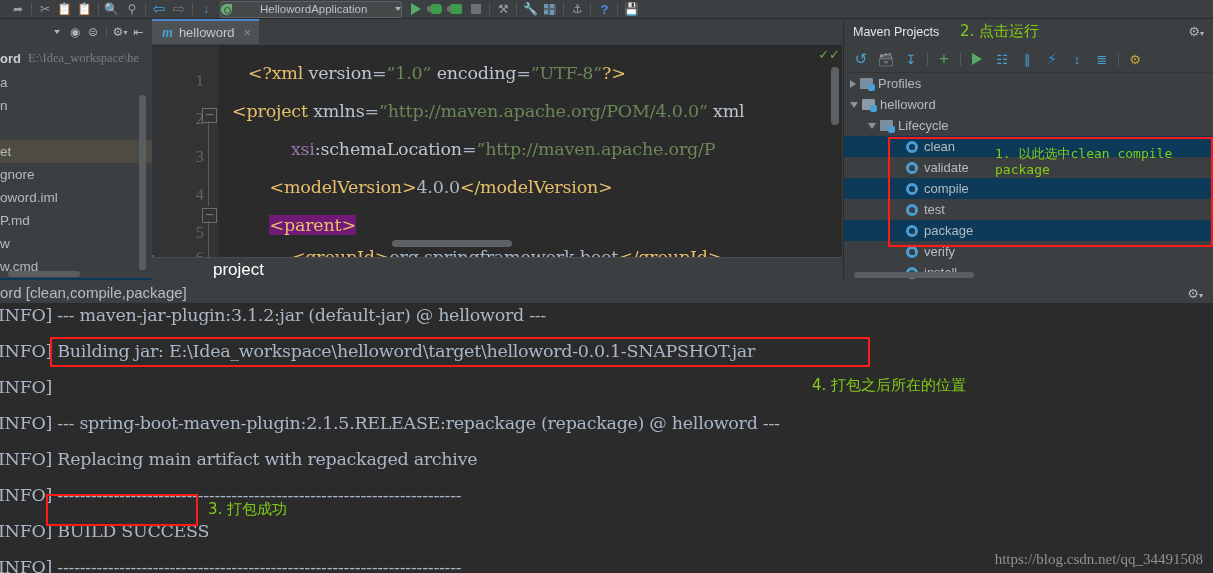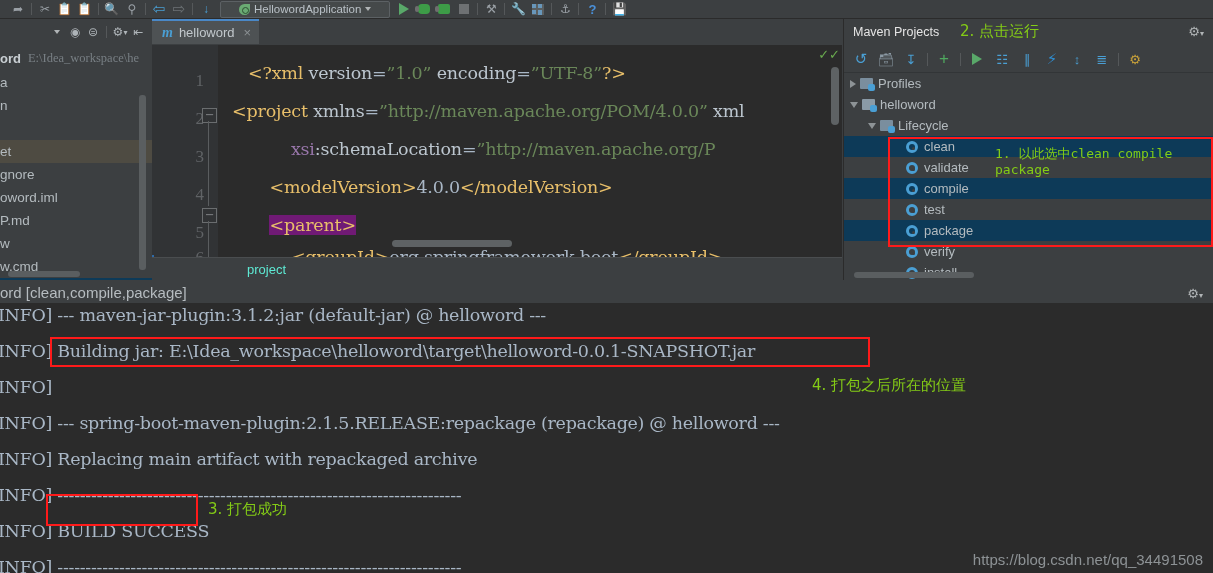--- a/index.html
+++ b/index.html
@@ -11,21 +11,21 @@
   }
   .abs{position:absolute;}
 
   
   #toolbar1{left:0;top:0;width:1213px;height:18px;background:#3c3f41;
             border-bottom:1px solid #2b2b2b;display:flex;align-items:center;}
   .tb-ico{width:20px;height:16px;display:flex;align-items:center;justify-content:center;
           font-size:12px;color:#9aa0a6;cursor:default;}
   .tb-sep{width:1px;height:12px;background:#55585a;margin:0 3px;}
   .runcfg{height:15px;border:1px solid #5c6164;border-radius:2px;display:flex;
-          align-items:center;padding:0 18px;margin:0 4px;background:#45494a;}
+          align-items:center;padding:0 0;margin:0 4px;background:#45494a;gap:24px;}
   .runcfg .lbl{font-size:11.5px;color:#b9c0c6;margin:0 4px;}
   .leafico{width:11px;height:11px;border-radius:50% 0 50% 50%;background:#6aab73;
            display:inline-block;position:relative;}
   .leafico:after{content:"";position:absolute;left:3px;top:3px;width:5px;height:5px;
                  border:1.5px solid #2d4f32;border-radius:50%;}
   .play{width:0;height:0;border-left:10px solid #59a869;border-top:6px solid transparent;
         border-bottom:6px solid transparent;}
   .bug{width:12px;height:10px;background:#3d9c47;border-radius:4px;position:relative;}
   .bug:after{content:"";position:absolute;left:-3px;top:2px;width:4px;height:6px;
              background:#6e6e6e;border-radius:2px;}
@@ -80,21 +80,21 @@
   .cl{position:absolute;white-space:pre;font-family:"DejaVu Serif","Liberation Serif",serif;
       font-size:17.5px;letter-spacing:-0.2px;}
   .tg{color:#e8bf6a;} .at{color:#bcc6cf;} .st{color:#6a8759;} .vl{color:#a9b7c6;}
   .pk{color:#9876aa;} .pl{color:#a9b7c6;}
   .hl{background:#701a75;}
   #ed-vscroll{position:absolute;right:3px;top:22px;width:8px;height:58px;background:#5e6264;border-radius:4px;}
   #ed-check{position:absolute;right:2px;top:2px;color:#6aab4f;font-size:13px;font-weight:bold;}
   #ed-hscroll{position:absolute;left:240px;bottom:10px;width:120px;height:7px;background:#5e6264;border-radius:4px;}
   #breadcrumb{position:absolute;left:152px;top:257px;width:690px;height:23px;background:#3c3f41;
               display:flex;align-items:center;border-top:1px solid #4a4d4f;}
-  #breadcrumb .bc{margin-left:95px;font-size:13px;color:#5eead4;}
+  #breadcrumb .bc{margin-left:61px;font-size:17px;color:#ffffff;}
   #ed-leftstripe{position:absolute;left:152px;top:255px;width:2px;height:26px;background:#2f6aa8;}
 
   
   #maven{left:843px;top:19px;width:370px;height:261px;background:#3c3f41;
          border-left:1px solid #2b2b2b;}
   #mv-title{position:absolute;left:0;top:0;width:370px;height:26px;display:flex;align-items:center;}
   #mv-title .t{margin-left:9px;font-size:12.5px;color:#e5e5e5;text-align:center;}
   #mv-gear{position:absolute;right:10px;top:5px;color:#b0b4b6;font-size:13px;}
   #mv-toolbar{position:absolute;left:0;top:27px;width:370px;height:26px;display:flex;
               align-items:center;padding-left:6px;gap:3px;border-bottom:1px solid #323537;}
@@ -116,21 +116,21 @@
 
   
   #runhdr{left:0;top:281px;width:1213px;height:22px;background:#3c3f41;
           display:flex;align-items:center;border-bottom:1px solid #2b2b2b;}
   #runhdr .rt{font-size:15px;color:#b6bcc0;margin-left:0;}
   #run-gear{position:absolute;right:10px;top:286px;color:#b0b4b6;font-size:13px;}
   #console{left:0;top:303px;width:1213px;height:270px;background:#2b2b2b;overflow:hidden;}
   .co{position:absolute;left:0;white-space:pre;color:#a9b7c6;font-size:17.5px;
       font-family:"DejaVu Serif","Liberation Serif",serif;letter-spacing:-0.3px;}
   #watermark{position:absolute;right:10px;bottom:5px;color:#8d9295;font-size:15px;
-             font-family:Liberation Sans, sans-serif;}
+             font-family:Liberation Serif, serif;}
 
   
   .rbox{position:absolute;border:2px solid #ff1a1a;box-sizing:border-box;pointer-events:none;}
   .rtxt{position:absolute;color:#84cc16;white-space:pre;pointer-events:none;}
   .rtxt.cn{font-family:"DejaVu Sans","Liberation Sans",sans-serif;}
   .rtxt.mono{font-family:"DejaVu Sans Mono","Liberation Mono",monospace;}
 </style>
 </head>
 <body>
 

